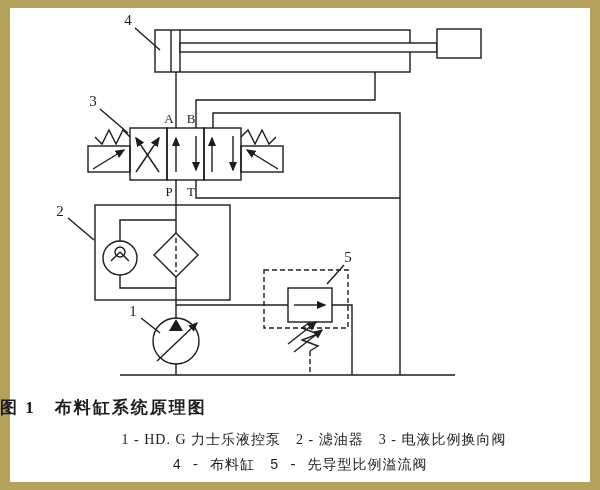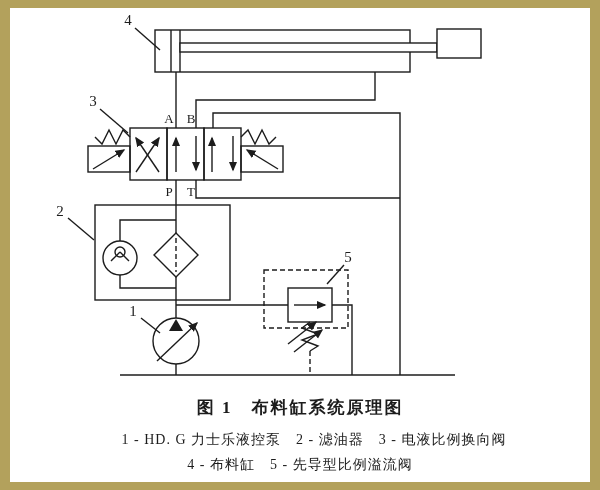--- a/index.html
+++ b/index.html
@@ -5,26 +5,26 @@
   html,body{margin:0;padding:0;}
   body{width:600px;height:490px;font-family:"Liberation Serif", serif;}
   .frame{position:relative;width:600px;height:490px;background:var(--frame,#b3a15c);overflow:hidden;}
   .panel{position:absolute;left:10px;top:8px;width:580px;height:474px;background:var(--panel,#ffffff);}
   svg.schematic{position:absolute;left:0;top:0;}
   .ln{stroke:var(--line,#1c1c1c);fill:none;stroke-width:1.4;}
   .wfill{fill:#ffffff;}
   .dash{stroke-dasharray:5 3;}
   .num{font:15px "Liberation Serif", serif;fill:var(--line,#1c1c1c);stroke:none;text-anchor:middle;}
   .port{font:13px "Liberation Serif", serif;fill:var(--line,#1c1c1c);stroke:none;text-anchor:middle;}
-  .caption{position:absolute;left:0;top:396px;width:600px;text-align:center;
+  .caption{position:absolute;left:0;top:396px;width:600px;text-align:left;
            font-size:17px;font-weight:bold;color:var(--line,#1c1c1c);letter-spacing:2px;}
   .legend{position:absolute;left:0;width:600px;text-align:center;font-size:14px;
           color:var(--line,#1c1c1c);letter-spacing:1px;}
   .l1{top:431px;padding-left:14px;}
-  .l2{top:456px;}
+  .l2{top:456px;font-family:Liberation Mono, monospace;}
 </style>
 </head>
 <body style="--frame: #b3a15c; --panel: #ffffff; --line: #1c1c1c;">
 
 <div class="frame">
   <div class="panel"></div>
 
   <svg class="schematic" width="600" height="395" viewBox="0 0 600 395" xmlns="http://www.w3.org/2000/svg">
     <defs>
       <marker id="ah" markerWidth="9" markerHeight="8" refX="6" refY="3" orient="auto">

